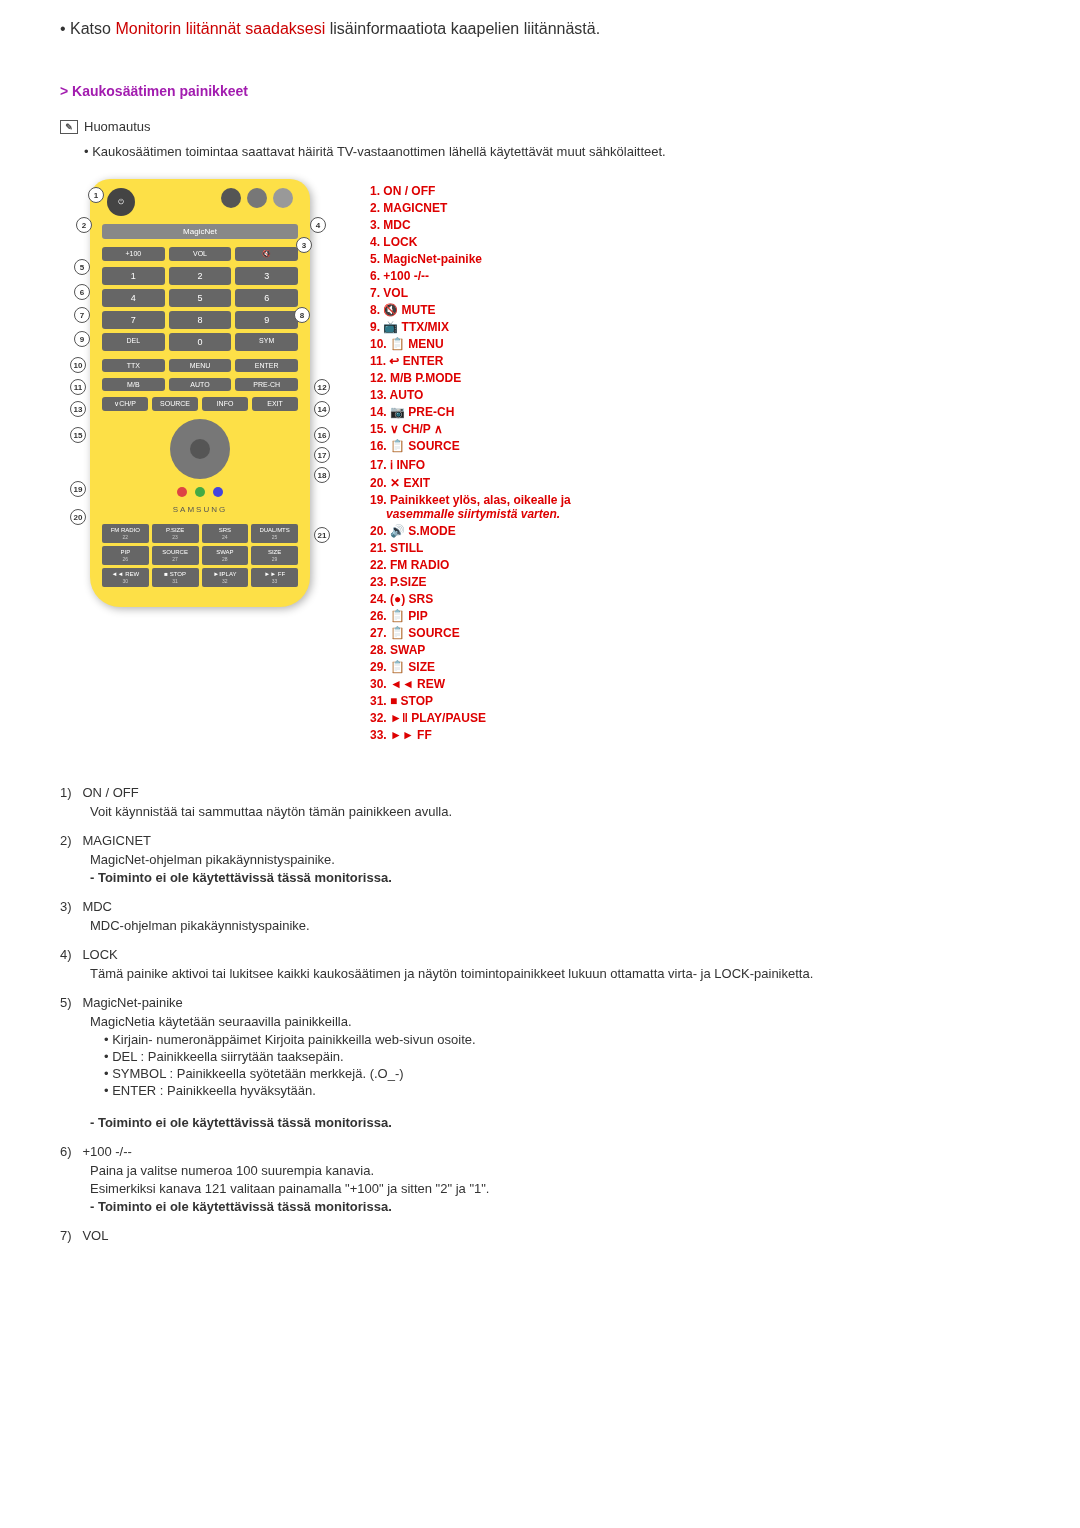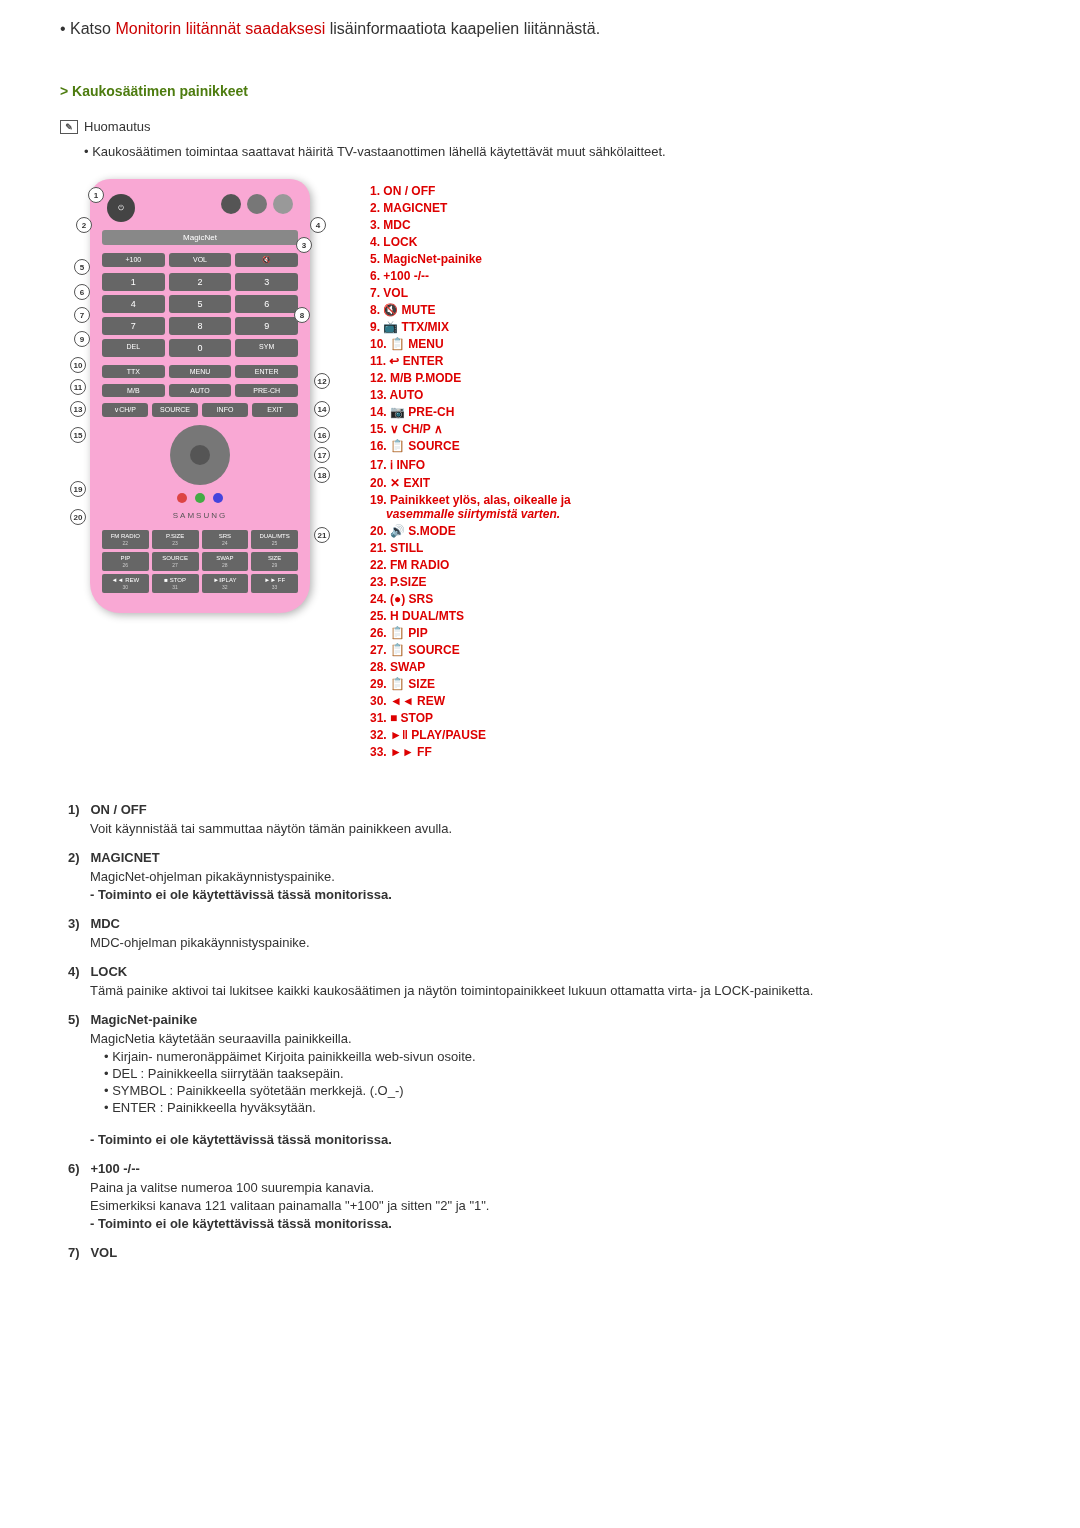--- a/index.html
+++ b/index.html
@@ -13,21 +13,21 @@
     }
     .top-note {
       margin-bottom: 30px;
       font-size: 16px;
     }
     .top-note a {
       color: #c00;
       text-decoration: none;
     }
     .section-heading {
-      color: #4d7c0f;
+      color: #a21caf;
       font-weight: bold;
       font-size: 14px;
       margin-bottom: 20px;
     }
     .section-heading::before {
       content: '> ';
     }
     .note-box {
       display: flex;
       align-items: flex-start;
@@ -56,23 +56,23 @@
       font-size: 13px;
     }
     .content-area {
       display: flex;
       gap: 30px;
       margin-bottom: 40px;
     }
     .remote {
       width: 220px;
       margin: 0 auto;
-      background: #f9a8d4;
+      background: #fde047;
       border-radius: 20px 20px 30px 30px;
-      padding: 15px 12px 20px;
+      padding: 9px 12px 20px;
       position: relative;
       box-shadow: 2px 2px 8px rgba(0,0,0,0.3);
     }
     .remote-top-buttons {
       display: flex;
       justify-content: space-between;
       margin-bottom: 8px;
       padding: 0 5px;
     }
     .r-btn {
@@ -192,24 +192,23 @@
     }
     .legend-item span.red {
       color: #d00;
       font-weight: bold;
     }
     
     .desc-section {
       margin-bottom: 14px;
     }
     .desc-number {
-      font-weight: bold;
+      font-weight: normal;
       font-size: 13px;
       margin-bottom: 4px;
-      margin-left: 8px;
     }
     .desc-text {
       margin-left: 30px;
       font-size: 13px;
       margin-bottom: 3px;
     }
     .desc-bold {
       margin-left: 30px;
       font-weight: bold;
       font-size: 13px;
@@ -377,21 +376,21 @@
     <div style="position:absolute;top:38px;left:16px;" class="annot">2</div>
     <div style="position:absolute;top:58px;right:28px;" class="annot">3</div>
     <div style="position:absolute;top:38px;right:14px;" class="annot">4</div>
     <div style="position:absolute;top:80px;left:14px;" class="annot">5</div>
     <div style="position:absolute;top:105px;left:14px;" class="annot">6</div>
     <div style="position:absolute;top:128px;left:14px;" class="annot">7</div>
     <div style="position:absolute;top:128px;right:30px;" class="annot">8</div>
     <div style="position:absolute;top:152px;left:14px;" class="annot">9</div>
     <div style="position:absolute;top:178px;left:10px;" class="annot">10</div>
     <div style="position:absolute;top:200px;left:10px;" class="annot">11</div>
-    <div style="position:absolute;top:194px;right:10px;font-family:Liberation Mono, monospace;" class="annot">12</div>
+    <div style="position:absolute;top:200px;right:10px;font-family:Liberation Mono, monospace;" class="annot">12</div>
     <div style="position:absolute;top:222px;left:10px;" class="annot">13</div>
     <div style="position:absolute;top:222px;right:10px;" class="annot">14</div>
     <div style="position:absolute;top:248px;left:10px;" class="annot">15</div>
     <div style="position:absolute;top:248px;right:10px;" class="annot">16</div>
     <div style="position:absolute;top:268px;right:10px;" class="annot">17</div>
     <div style="position:absolute;top:288px;right:10px;" class="annot">18</div>
     <div style="position:absolute;top:302px;left:10px;" class="annot">19</div>
     <div style="position:absolute;top:330px;left:10px;" class="annot">20</div>
     <div style="position:absolute;top:348px;right:10px;" class="annot">21</div>
   </div>
@@ -414,21 +413,20 @@
     <div class="legend-item"><span class="red">15. ∨ CH/P ∧</span></div>
     <div class="legend-item"><span class="red">16. 📋 SOURCE</span></div>
     <div class="legend-item"><span class="red">17. ℹ INFO</span></div>
     <div class="legend-item"><span class="red">20. ✕ EXIT</span></div>
     <div class="legend-item"><span class="red">19. Painikkeet ylös, alas, oikealle ja</span><br><span class="red" style="padding-left:16px;font-style:italic;">vasemmalle siirtymistä varten.</span></div>
     <div class="legend-item"><span class="red">20. 🔊 S.MODE</span></div>
     <div class="legend-item"><span class="red">21. STILL</span></div>
     <div class="legend-item"><span class="red">22. FM RADIO</span></div>
     <div class="legend-item"><span class="red">23. P.SIZE</span></div>
     <div class="legend-item"><span class="red">24. (●) SRS</span></div>
-    <div class="legend-item"><span class="red">25. H DUAL/MTS</span></div>
     <div class="legend-item"><span class="red">26. 📋 PIP</span></div>
     <div class="legend-item"><span class="red">27. 📋 SOURCE</span></div>
     <div class="legend-item"><span class="red">28. SWAP</span></div>
     <div class="legend-item"><span class="red">29. 📋 SIZE</span></div>
     <div class="legend-item"><span class="red">30. ◄◄ REW</span></div>
     <div class="legend-item"><span class="red">31. ■ STOP</span></div>
     <div class="legend-item"><span class="red">32. ►‖ PLAY/PAUSE</span></div>
     <div class="legend-item"><span class="red">33. ►► FF</span></div>
   </div>
 </div>

